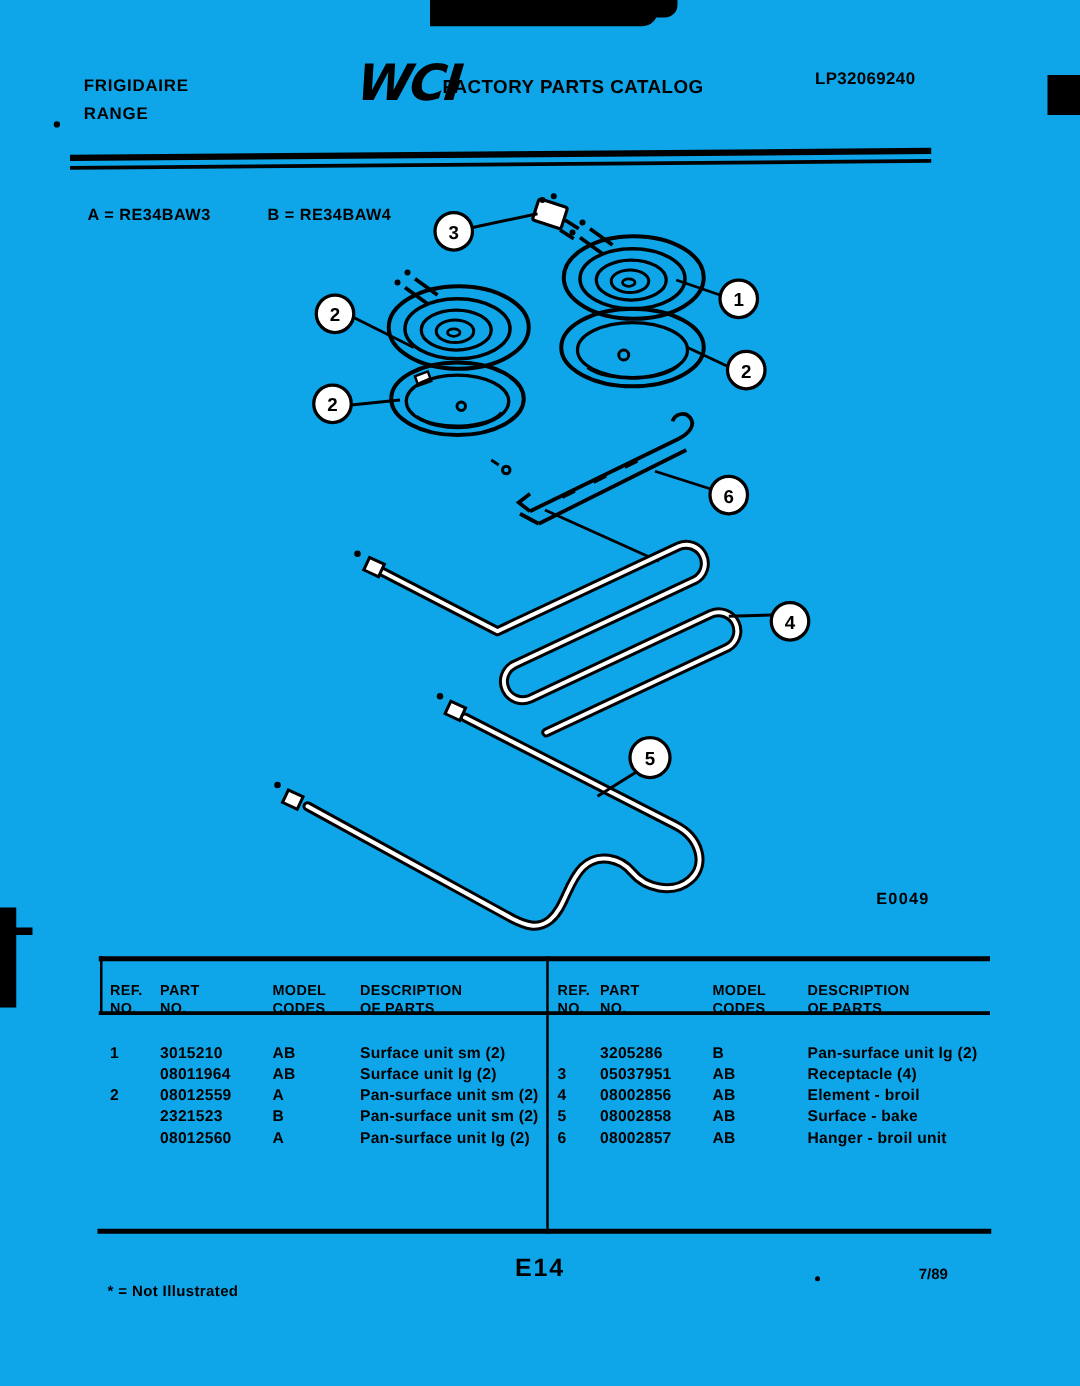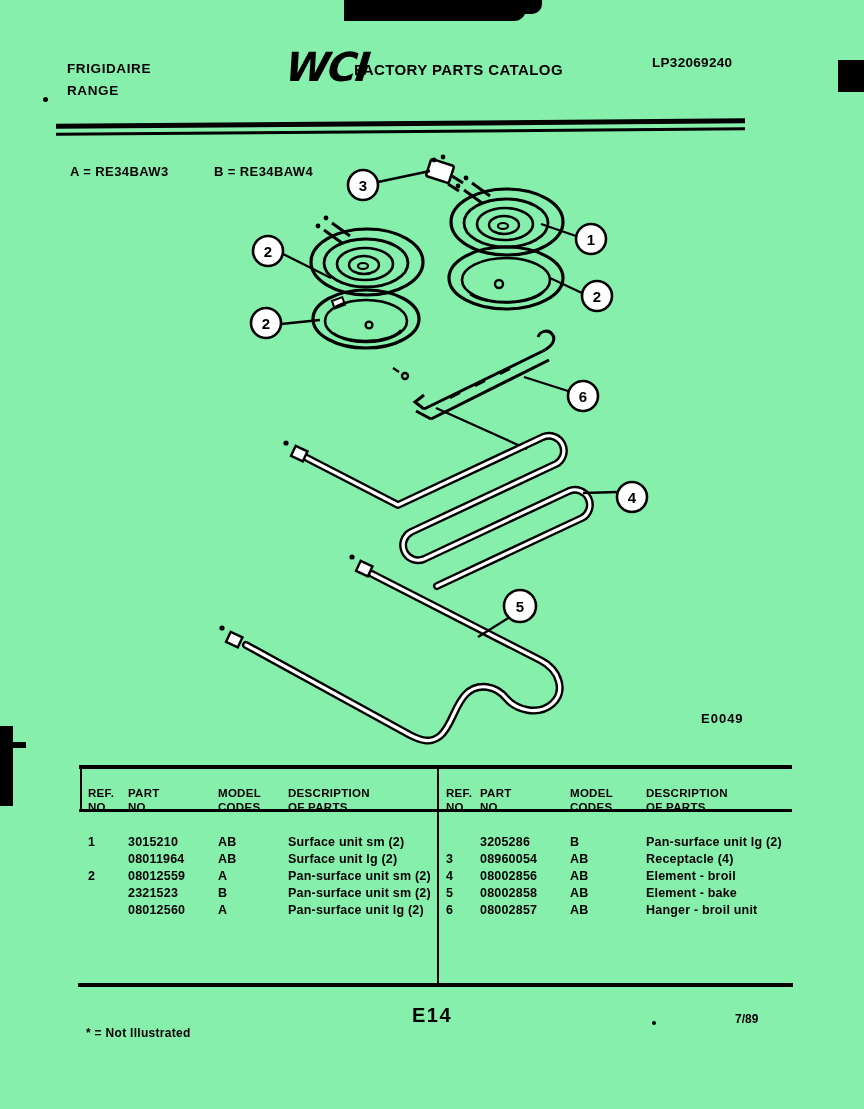--- a/index.html
+++ b/index.html
@@ -1,16 +1,16 @@
 <!DOCTYPE html>
 <html><head>
 <meta charset="utf-8">
 <style>
   html,body{margin:0;padding:0;background:#e8e8e8;}
-  .page{position:relative;width:864px;height:1109px;background:#86efac;overflow:hidden;
+  .page{position:relative;width:864px;height:1109px;background:#0ea5e9;overflow:hidden;
         font-family:"Liberation Sans",sans-serif;color:#000;}
   .abs{position:absolute;}
   
   .brand{left:67px;top:58px;font-size:13.5px;font-weight:700;letter-spacing:.6px;line-height:22px;}
   .wci{left:286px;top:44px;font-size:40px;font-weight:900;font-style:italic;
        font-family:"DejaVu Sans",sans-serif;transform:skewX(-6deg);letter-spacing:-2px;}
   .cat-title{left:354px;top:61px;font-size:15px;font-weight:700;letter-spacing:.4px;}
   .pubno{left:652px;top:55px;font-size:13.5px;font-weight:700;letter-spacing:.3px;}
   .rule1{left:56px;top:121px;width:689px;height:5px;background:#000;transform:rotate(-0.45deg);}
   .rule2{left:56px;top:130px;width:689px;height:3px;background:#000;transform:rotate(-0.45deg);}
@@ -263,35 +263,35 @@
     </div>
     <div class="tbody">
       <div class="trow">
         <div></div>
           <div>3205286</div>
         <div>B</div>
           <div>Pan-surface unit lg (2)</div>
       </div>
       <div class="trow">
         <div>3</div>
-          <div>08960054</div>
+          <div>05037951</div>
         <div>AB</div>
           <div>Receptacle (4)</div>
       </div>
       <div class="trow">
         <div>4</div>
           <div>08002856</div>
         <div>AB</div>
           <div>Element - broil</div>
       </div>
       <div class="trow">
         <div>5</div>
           <div>08002858</div>
         <div>AB</div>
-          <div>Element - bake</div>
+          <div>Surface - bake</div>
       </div>
       <div class="trow">
         <div>6</div>
           <div>08002857</div>
         <div>AB</div>
           <div>Hanger - broil unit</div>
       </div>
     </div>
   </div>
 

